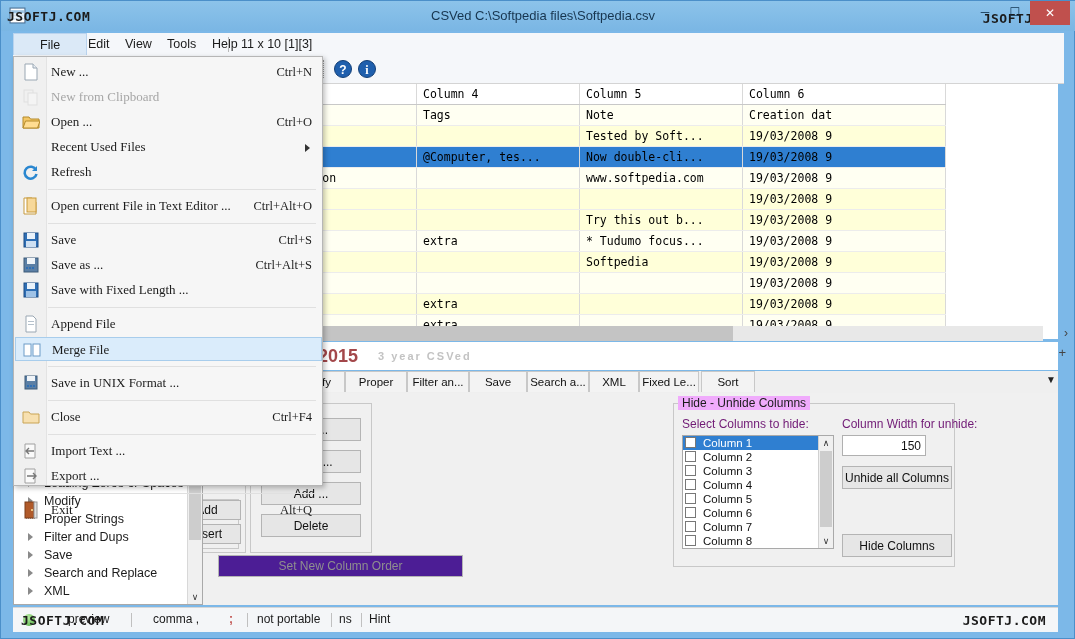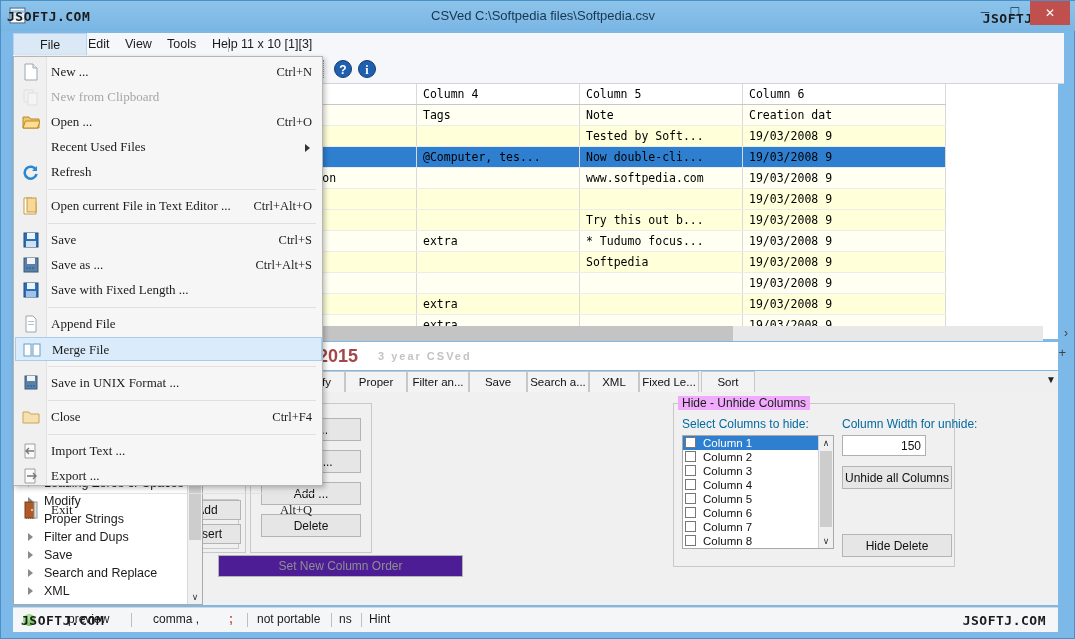--- a/index.html
+++ b/index.html
@@ -92,21 +92,21 @@
   #tabrow{position:absolute;left:12px;top:370px;width:1045px;height:22px;background:#efefef;
     border-bottom:1px solid #bdbdbd;}
   .tab{position:absolute;top:0;height:21px;line-height:21px;text-align:center;
     font-size:11.5px;color:#111;background:#f3f3f3;border:1px solid #c8c8c8;
     border-bottom:none;box-sizing:border-box;}
   #tabmore{position:absolute;right:2px;top:3px;font-size:10px;color:#222;}
   
   #lower{position:absolute;left:12px;top:392px;width:1045px;height:212px;background:#f0f0f0;}
   .gbox{position:absolute;border:1px solid #c8c8c8;background:transparent;}
   .gbox>.cap{position:absolute;top:-8px;left:4px;background:#f0abfc;padding:0 4px;font-size:12px;color:#1b1b1b;}
-  .lbl{position:absolute;font-size:12px;color:#0369a1;white-space:nowrap;}
+  .lbl{position:absolute;font-size:12px;color:#701a75;white-space:nowrap;}
   .lbl.dim{color:#9a9a9a;}
   .btn{position:absolute;background:#e6e6e6;border:1px solid #b4b4b4;
     font-size:12px;color:#111;text-align:center;box-sizing:border-box;
     font-family:"Liberation Sans",sans-serif;}
   .btn.dim{color:#8f8f8f;background:#4c1d95;}
   .txtin{position:absolute;background:#ffffff;border:1px solid #b0b0b0;
     font-size:12px;color:#111;box-sizing:border-box;padding:0 4px;
     font-family:"Liberation Sans",sans-serif;}
   .cbx{position:absolute;width:13px;height:13px;background:#fff;border:1px solid #7a7a7a;box-sizing:border-box;}
   .cbx.dis{background:#e6e6e6;border-color:#bdbdbd;}
@@ -455,21 +455,21 @@
           </div>
         <div id="lbsb" style="right:0;top:0;width:14px;height:112px;">
           <div class="a" style="top:0;">∧</div>
           <div class="th" style="top:15px;height:76px;"></div>
           <div class="a" style="bottom:0;">∨</div>
         </div>
       </div>
       <span class="lbl" style="left:168px;top:13px;">Column Width for unhide:</span>
       <div class="txtin" style="left:168px;top:31px;width:84px;height:21px;line-height:20px;text-align:right;">150</div>
       <div class="btn" style="left:168px;top:62px;width:110px;height:23px;line-height:22px;">Unhide all Columns</div>
-      <div class="btn" style="left:168px;top:130px;width:110px;height:23px;line-height:22px;">Hide Delete</div>
+      <div class="btn" style="left:168px;top:130px;width:110px;height:23px;line-height:22px;">Hide Columns</div>
     </div>
 
     <div class="gbox" style="left:60px;top:-10px;width:130px;height:63px;">
       <div class="rdo" style="left:10px;top:17px;"></div>
       <span class="lbl" style="left:29px;top:16px;">| Pipe</span>
       <div class="rdo" style="left:10px;top:37px;"></div>
       <span class="lbl" style="left:29px;top:36px;">Other</span>
       <div class="txtin" style="left:70px;top:34px;width:48px;height:20px;"></div>
     </div>
 

